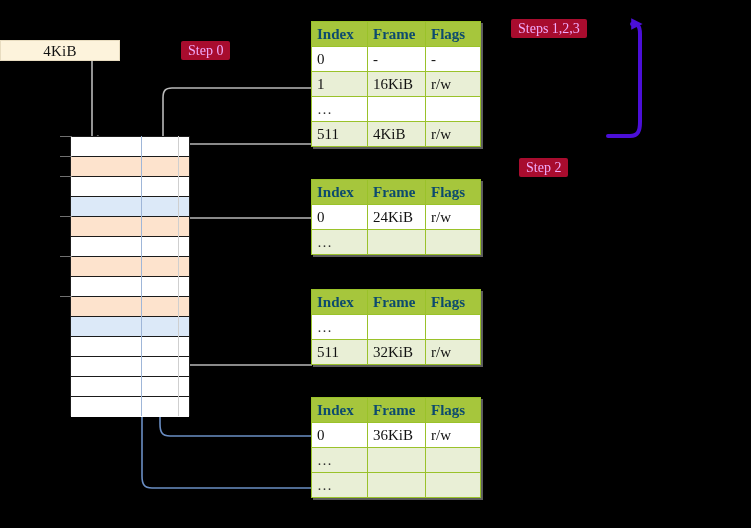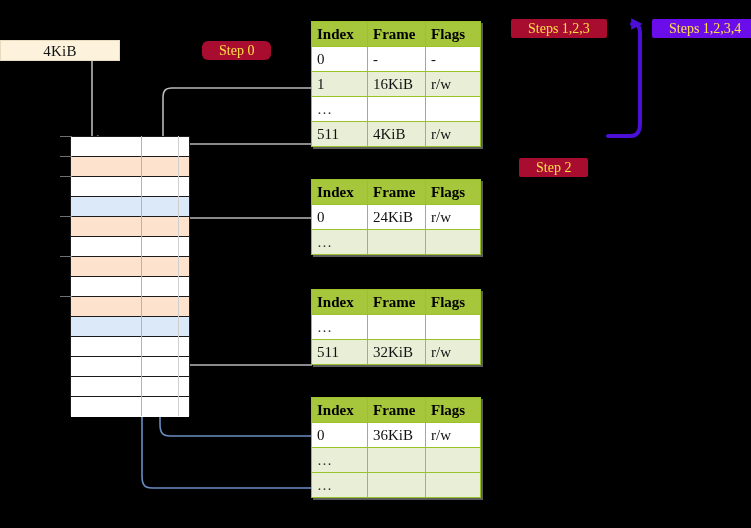--- a/index.html
+++ b/index.html
@@ -40,25 +40,25 @@
     font-size: 15px;
     line-height: 20px;
     text-align: center;
     letter-spacing: 0.2px;
   }
 
   
   .step-badge {
     position: absolute;
     box-sizing: border-box;
-    color: #fde047;
+    color: #f0abfc;
     font-size: 14px;
     line-height: 19px;
     text-align: center;
-    padding: 0 17px;
+    padding: 0 7px;
     white-space: nowrap;
     border-radius: 2px;
   }
   .step-badge.crimson { background: #a80c2e; }
   .step-badge.violet  { background: #6a0dea; }
 
   
   .memgrid {
     position: absolute;
     box-sizing: border-box;
@@ -97,21 +97,21 @@
     padding: 3px 5px;
     text-align: left;
     color: #111111;
     height: 22px;
     box-sizing: border-box;
     overflow: hidden;
     white-space: nowrap;
   }
   .ptable th {
     background: #a6c63c;
-    color: #000000;
+    color: #0c4a6e;
     font-weight: bold;
     margin-top: 17px;
   }
   .ptable tr.odd td  { background: #ffffff; }
   .ptable tr.even td { background: #e9efd6; }
   .ptable td.hl { background: #faf5a8; }
   .ptable td.dots { color: #333333; letter-spacing: 1px; }
 </style>
 </head>
 <body>
@@ -172,31 +172,28 @@
     <g>
       <path d="M608,136 L630,136 C638,136 640,131 640,122 L640,34
                C640,26 638,24 632,24" fill="none" stroke="#4b0fd8" stroke-width="4" stroke-linecap="round" stroke-linejoin="round" marker-end="url(#ah-violet)"></path>
     </g>
   </svg>
 
   <div class="size-label" style="left:0px; top:40px; width:120px; height:21px;">
     <span>4KiB</span>
   </div>
 
-  <div class="step-badge crimson" style="left:202px; top:41px;border-radius:6px;">
+  <div class="step-badge crimson" style="left:181px; top:41px;">
     <span>Step 0</span>
   </div>
 
   <div class="step-badge crimson" style="left:511px; top:19px;">
     <span>Steps 1,2,3</span>
   </div>
 
-  <div class="step-badge violet" style="left:652px; top:19px;">
-    <span>Steps 1,2,3,4</span>
-  </div>
 
   <div class="step-badge crimson" style="left:519px; top:158px;">
     <span>Step 2</span>
   </div>
 
   <div class="memgrid" id="memgrid" style="left:70px; top:136px; width:120px; height:280px;">
       <div class="memrow" style="height: 20px;"></div>
       <div class="memrow peach" style="height: 20px;"></div>
       <div class="memrow" style="height: 20px;"></div>
       <div class="memrow sky" style="height: 20px;"></div>

